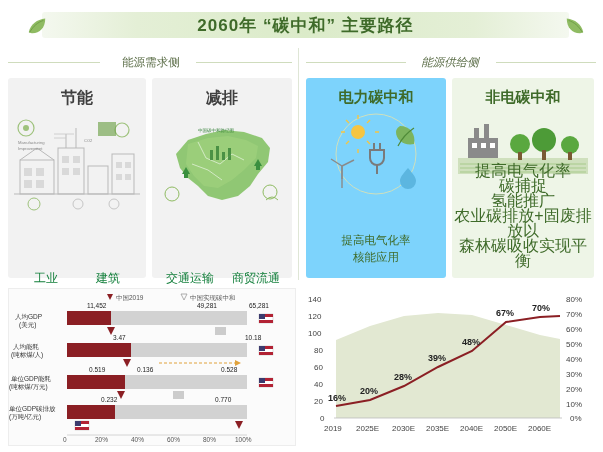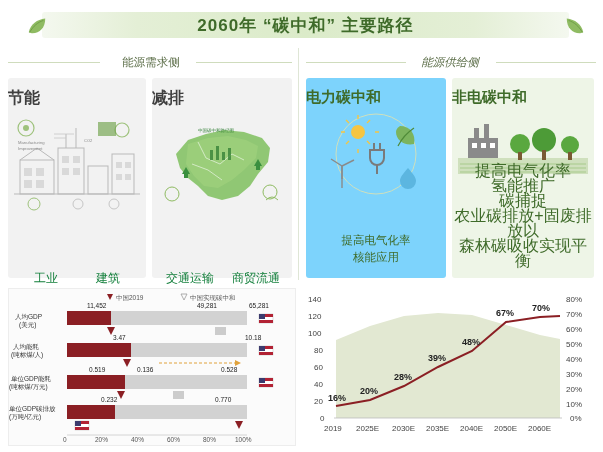--- a/index.html
+++ b/index.html
@@ -48,21 +48,21 @@
   }
   
   .panel{
     position:absolute;top:78px;height:200px;border-radius:3px;
   }
   #panel-jieneng{left:8px;width:138px;background:#f2f2f2;}
   #panel-jianpai{left:152px;width:140px;background:#f2f2f2;}
   #panel-power{left:306px;width:140px;background:#7dd3fc;}
   #panel-nonpower{left:452px;width:142px;background:#eef5e7;}
   .panel-title{
-    position:absolute;top:10px;width:100%;
+    position:absolute;top:10px;width:100%;text-align:center;
     font-size:16px;font-weight:bold;color:#3f3f3f;
   }
   #panel-power .panel-title,#panel-nonpower .panel-title{color:#3f6b2a;font-size:15px;}
   
   .ill{position:absolute;left:6px;top:36px;right:6px;height:100px;overflow:hidden;}
   
   .icon-row{position:absolute;left:0;bottom:8px;width:100%;}
   .icon-cell{position:absolute;text-align:center;}
   .icon-label{font-size:12px;color:#15803d;margin-bottom:3px;}
   .icon-box{
@@ -294,22 +294,22 @@
           <rect x="110" y="40" width="4" height="8" fill="#7a5a33"></rect>
       </g>
 
       <g stroke="#a7c98c" stroke-width="1.2">
         <path d="M2 52h126M2 56h126M2 60h126"></path>
       </g>
     </svg>
   </div>
   <div class="panel-lines" id="nonpower-lines">
     <div>提高电气化率</div>
+    <div>碳捕捉</div>
     <div>氢能推广</div>
-    <div>碳捕捉</div>
     <div>农业碳排放+固废排放以</div>
     <div>森林碳吸收实现平衡</div>
   </div>
 </div>
 
 <div id="chart-left">
   <svg width="286" height="156" viewBox="0 0 286 156">
     <rect x="0" y="0" width="286" height="156" fill="#fbfbfb"></rect>
 
     <polygon points="98,5 104,5 101,11" fill="#8b1f24"></polygon>

